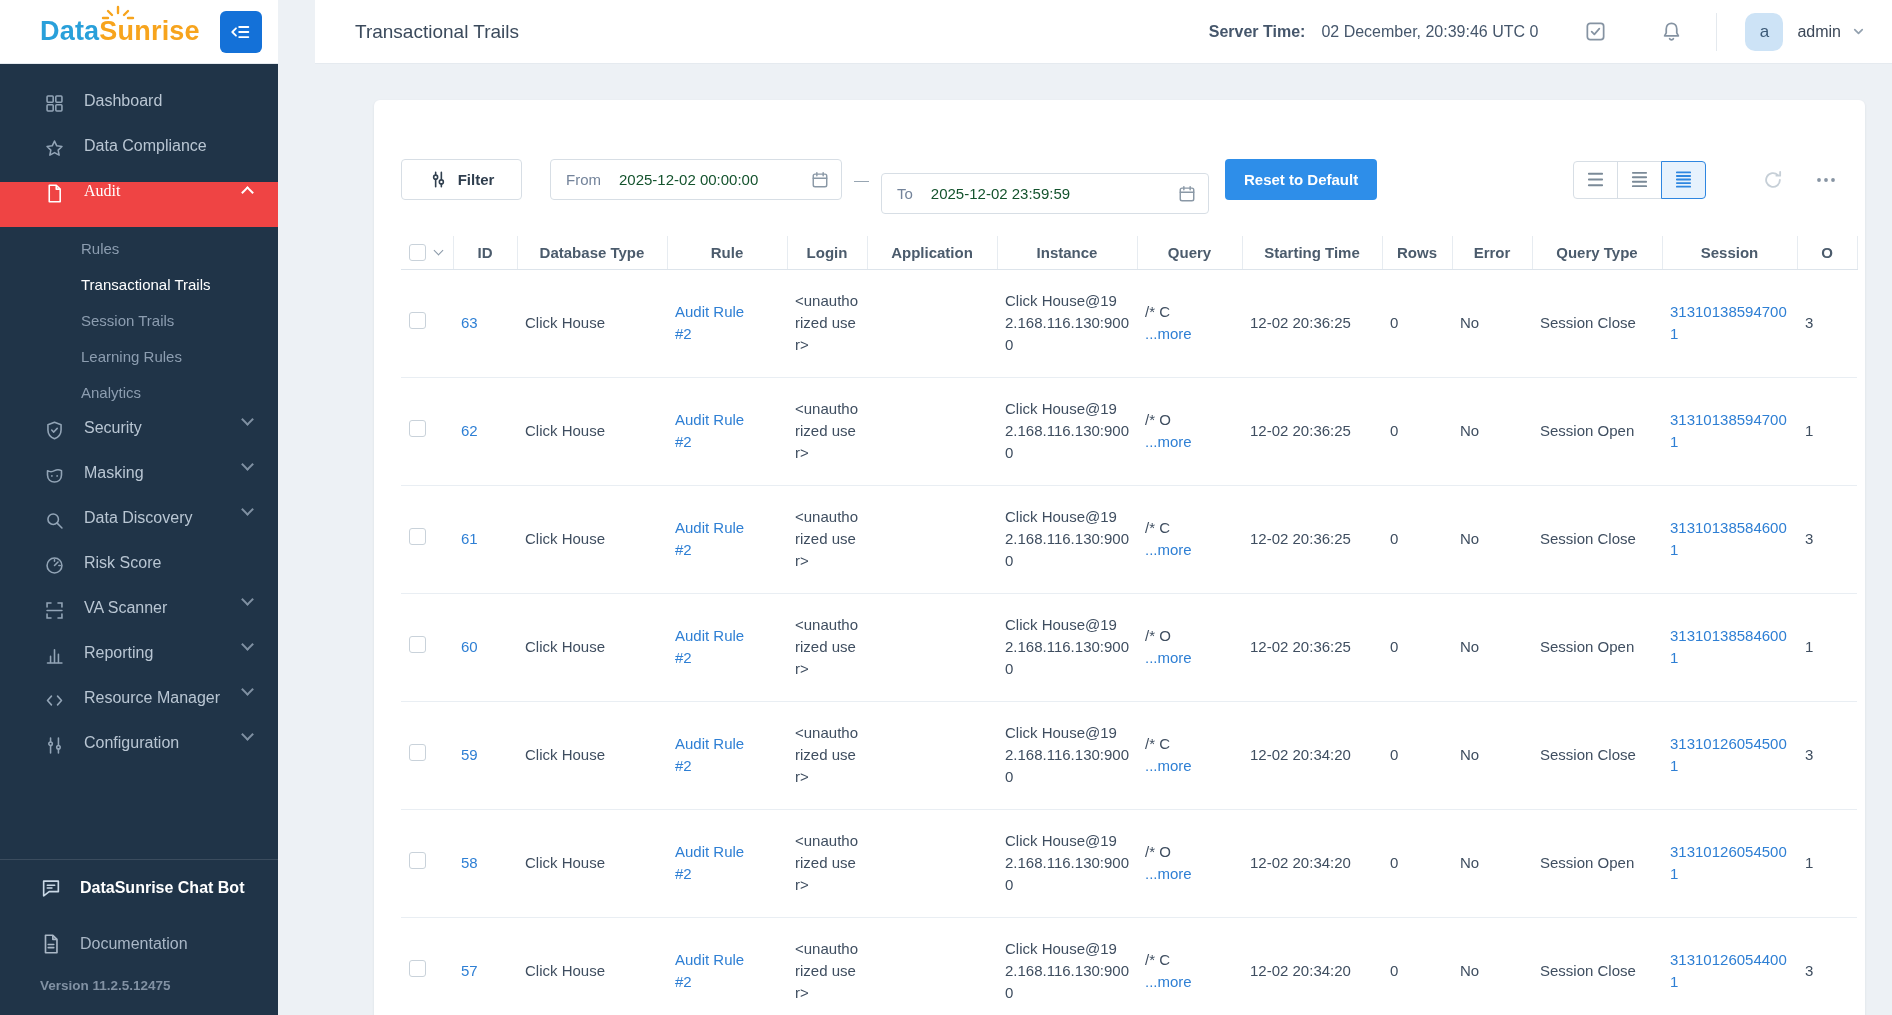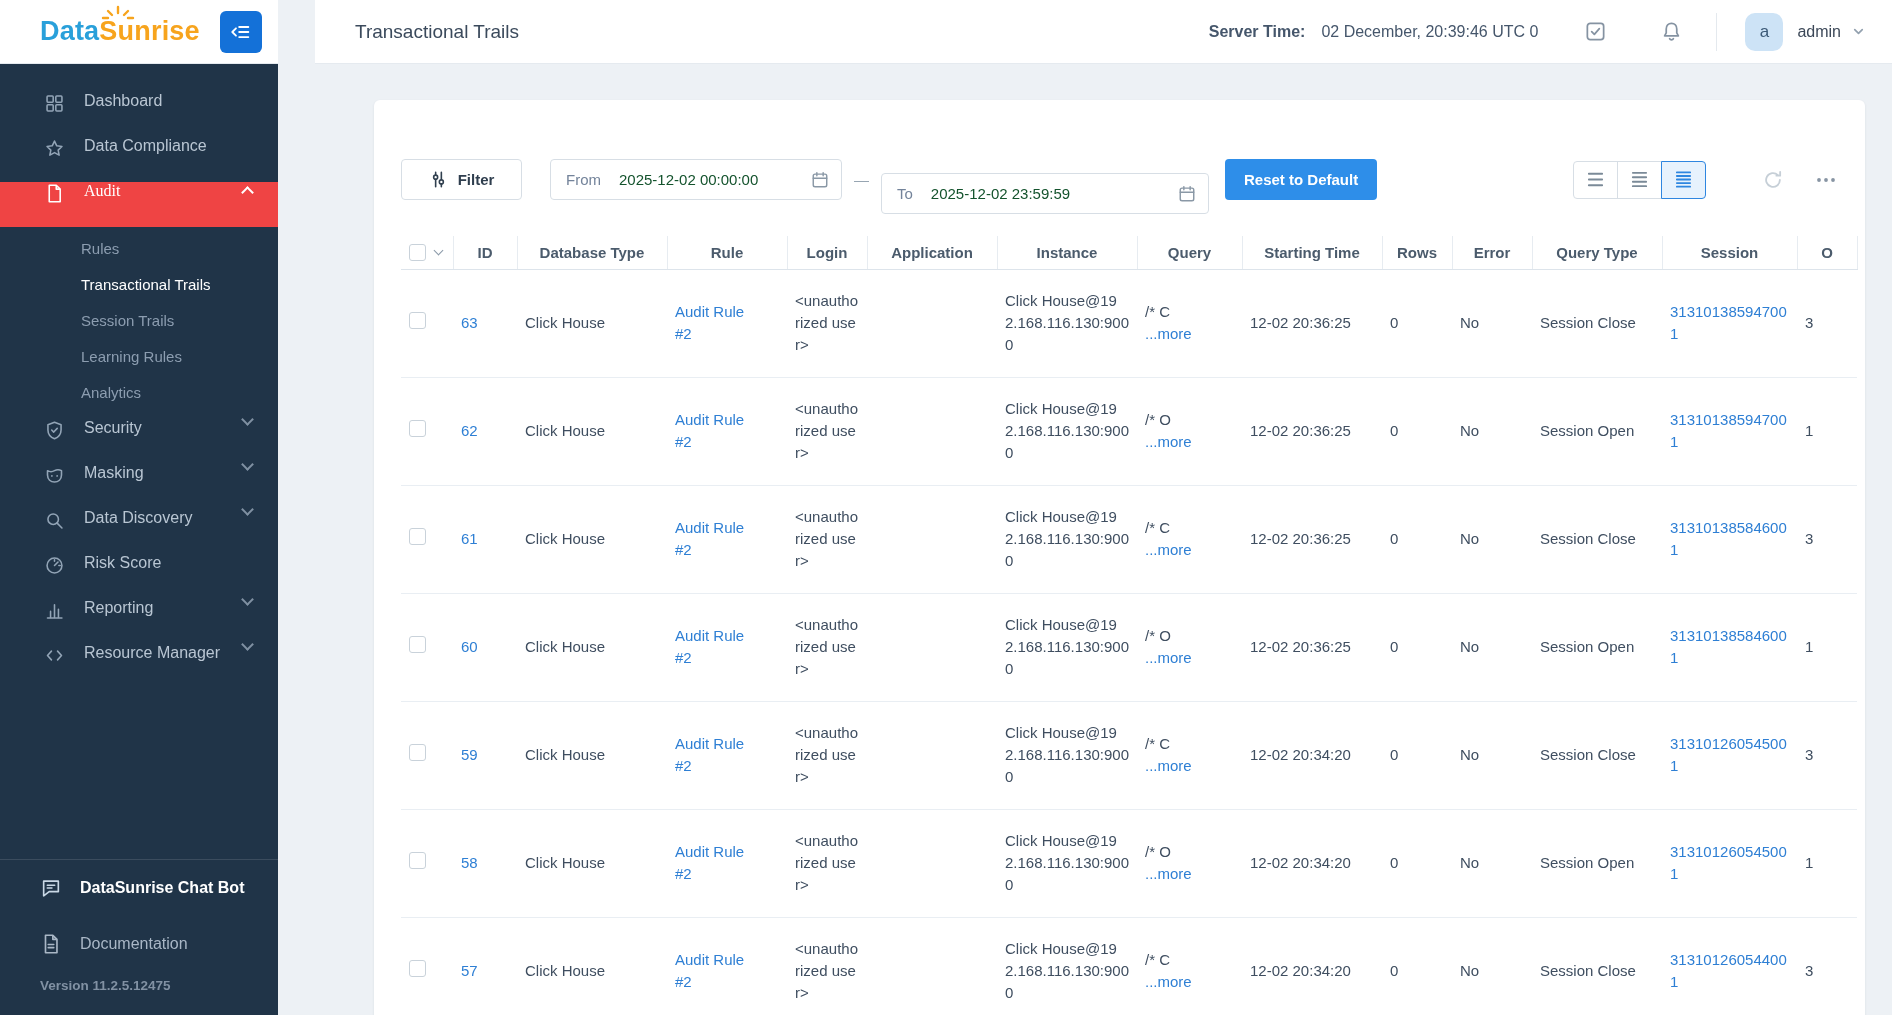--- a/index.html
+++ b/index.html
@@ -181,34 +181,55 @@
             <circle cx="12" cy="12" r="8.5"></circle>
             <path d="M12 12l4-4"></path>
             <path d="M12 5.5V7M18.5 12H17"></path>
           </svg>
         </span>
         <span class="s-label">Risk Score</span>
       </div>
       <div class="side-item">
         <span class="s-icon">
           <svg viewBox="0 0 24 24" fill="none" stroke="currentColor" stroke-width="1.8" stroke-linecap="round">
+            <path d="M3.5 8V3.5H8M16 3.5h4.5V8M20.5 16v4.5H16M8 20.5H3.5V16"></path>
+            <path d="M3.5 12h17"></path>
+          </svg>
+        </span>
+        <span class="s-label">VA Scanner</span>
+        <span class="chev"></span>
+      </div>
+      <div class="side-item">
+        <span class="s-icon">
+          <svg viewBox="0 0 24 24" fill="none" stroke="currentColor" stroke-width="1.8" stroke-linecap="round">
             <path d="M4 20.5h16.5"></path>
             <path d="M7.5 20v-7M12 20V5.5M16.5 20v-9.5"></path>
           </svg>
         </span>
         <span class="s-label">Reporting</span>
         <span class="chev"></span>
       </div>
       <div class="side-item">
         <span class="s-icon">
           <svg viewBox="0 0 24 24" fill="none" stroke="currentColor" stroke-width="1.8" stroke-linecap="round" stroke-linejoin="round">
             <path d="M8.5 7L4 12l4.5 5M15.5 7L20 12l-4.5 5"></path>
           </svg>
         </span>
         <span class="s-label">Resource Manager</span>
+        <span class="chev"></span>
+      </div>
+      <div class="side-item">
+        <span class="s-icon">
+          <svg viewBox="0 0 24 24" fill="none" stroke="currentColor" stroke-width="1.8" stroke-linecap="round">
+            <path d="M7.5 3.5V8M7.5 12v8.5M16.5 3.5V12M16.5 16v4.5"></path>
+            <circle cx="7.5" cy="10" r="2"></circle>
+            <circle cx="16.5" cy="14" r="2"></circle>
+          </svg>
+        </span>
+        <span class="s-label">Configuration</span>
         <span class="chev"></span>
       </div>
     </div>
   <div class="side-foot">
     <div class="foot-item">
       <span class="f-icon">
         <svg viewBox="0 0 24 24" fill="none" stroke="currentColor" stroke-width="1.8" stroke-linejoin="round">
             <path d="M4 4.5h16v11.5H10l-6 4.5z"></path>
             <path d="M8 9h8M8 12h5" stroke-linecap="round"></path>
           </svg>

